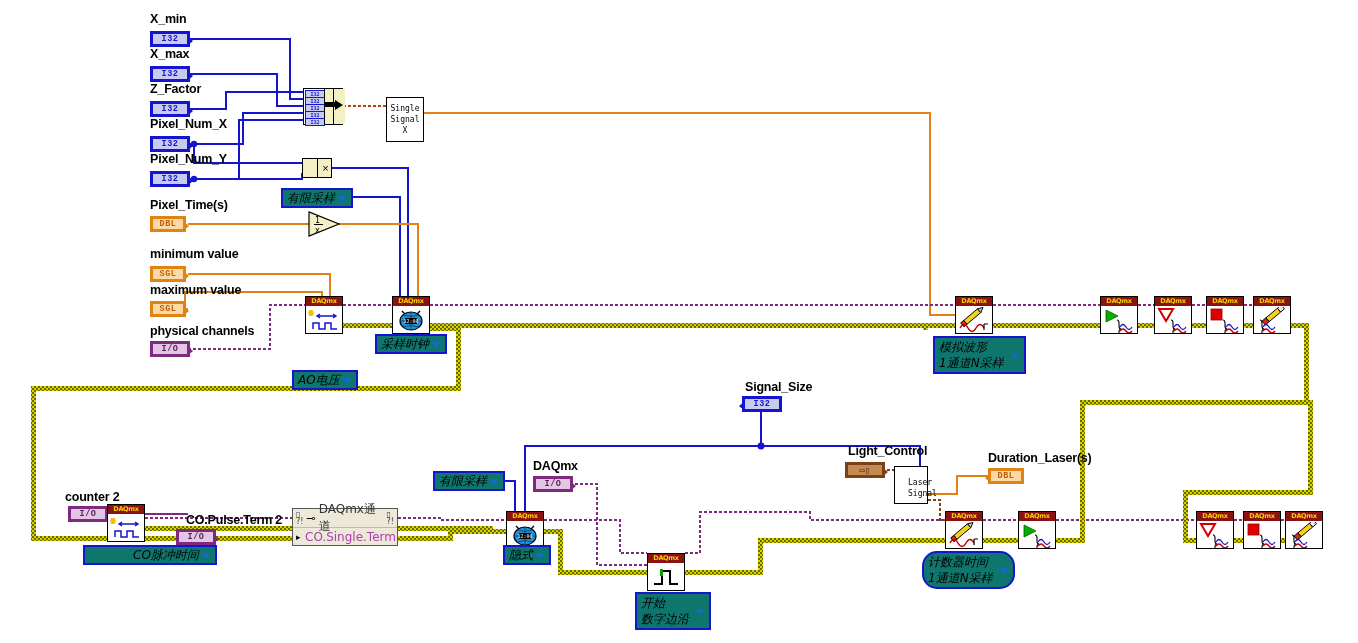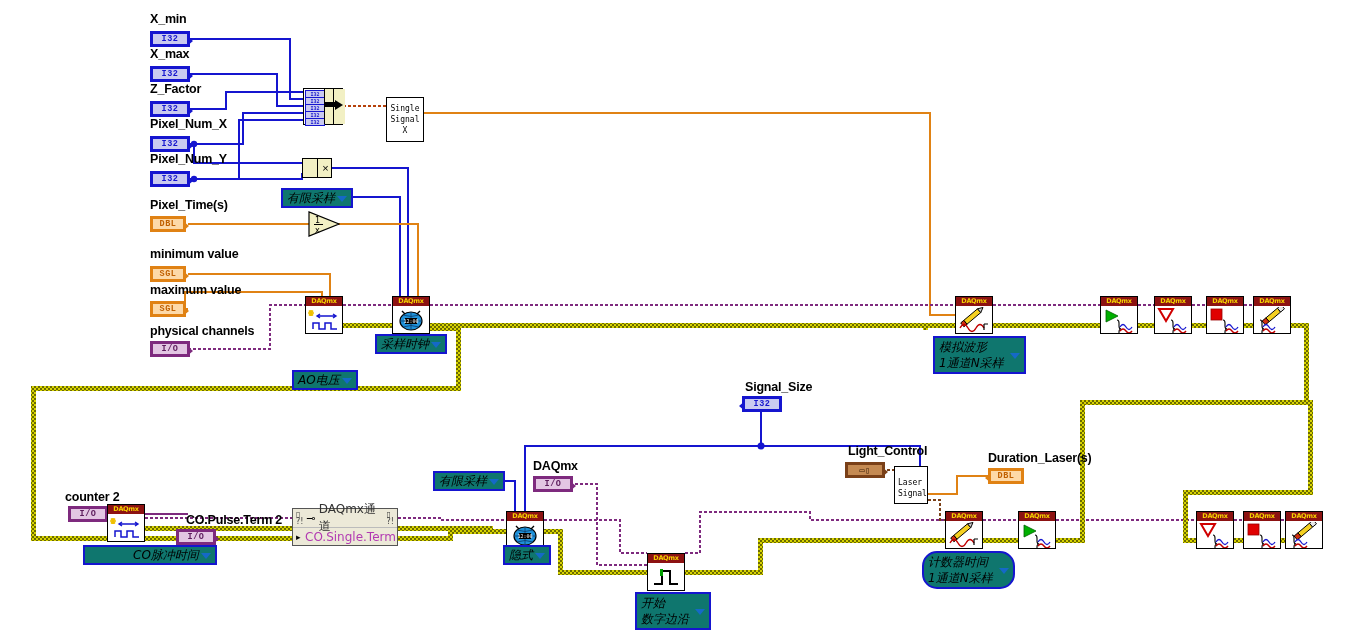--- a/index.html
+++ b/index.html
@@ -320,21 +320,21 @@
     <text x="7" y="22" font-size="8" font-family="DejaVu Sans, sans-serif" fill="#000">x</text>
   </svg>
 </div>
 
 <div class="subvi" style="left:386px;top:97px;width:38px;height:45px;">
   <span>Single</span>
   <span>Signal</span>
   <span>X</span>
 </div>
 
-<div class="subvi" style="left:894px;top:466px;width:34px;height:38px;align-items:flex-start;padding-left:3px;">
+<div class="subvi" style="left:894px;top:466px;width:34px;height:38px;align-items:flex-start;padding-left:13px;">
   <span style="margin-top:6px;">Laser</span>
   <span>Signal</span>
 </div>
 
 <div class="daq" style="left:305px;top:296px;">
   <div class="hd">DAQmx</div>
   <div class="bd">
     <svg width="34" height="26" viewBox="0 0 34 26">
       <path d="M4 3 l0 6 M1 6 l6 0 M2 3.5 l4 5 M6 3.5 l-4 5" stroke="#f0c000" stroke-width="1.6"></path>
       <path d="M11 9 L28 9 M26 7 L29 9 L26 11 M13 7 L10 9 L13 11" stroke="#1515cf" stroke-width="1.4" fill="none"></path>

